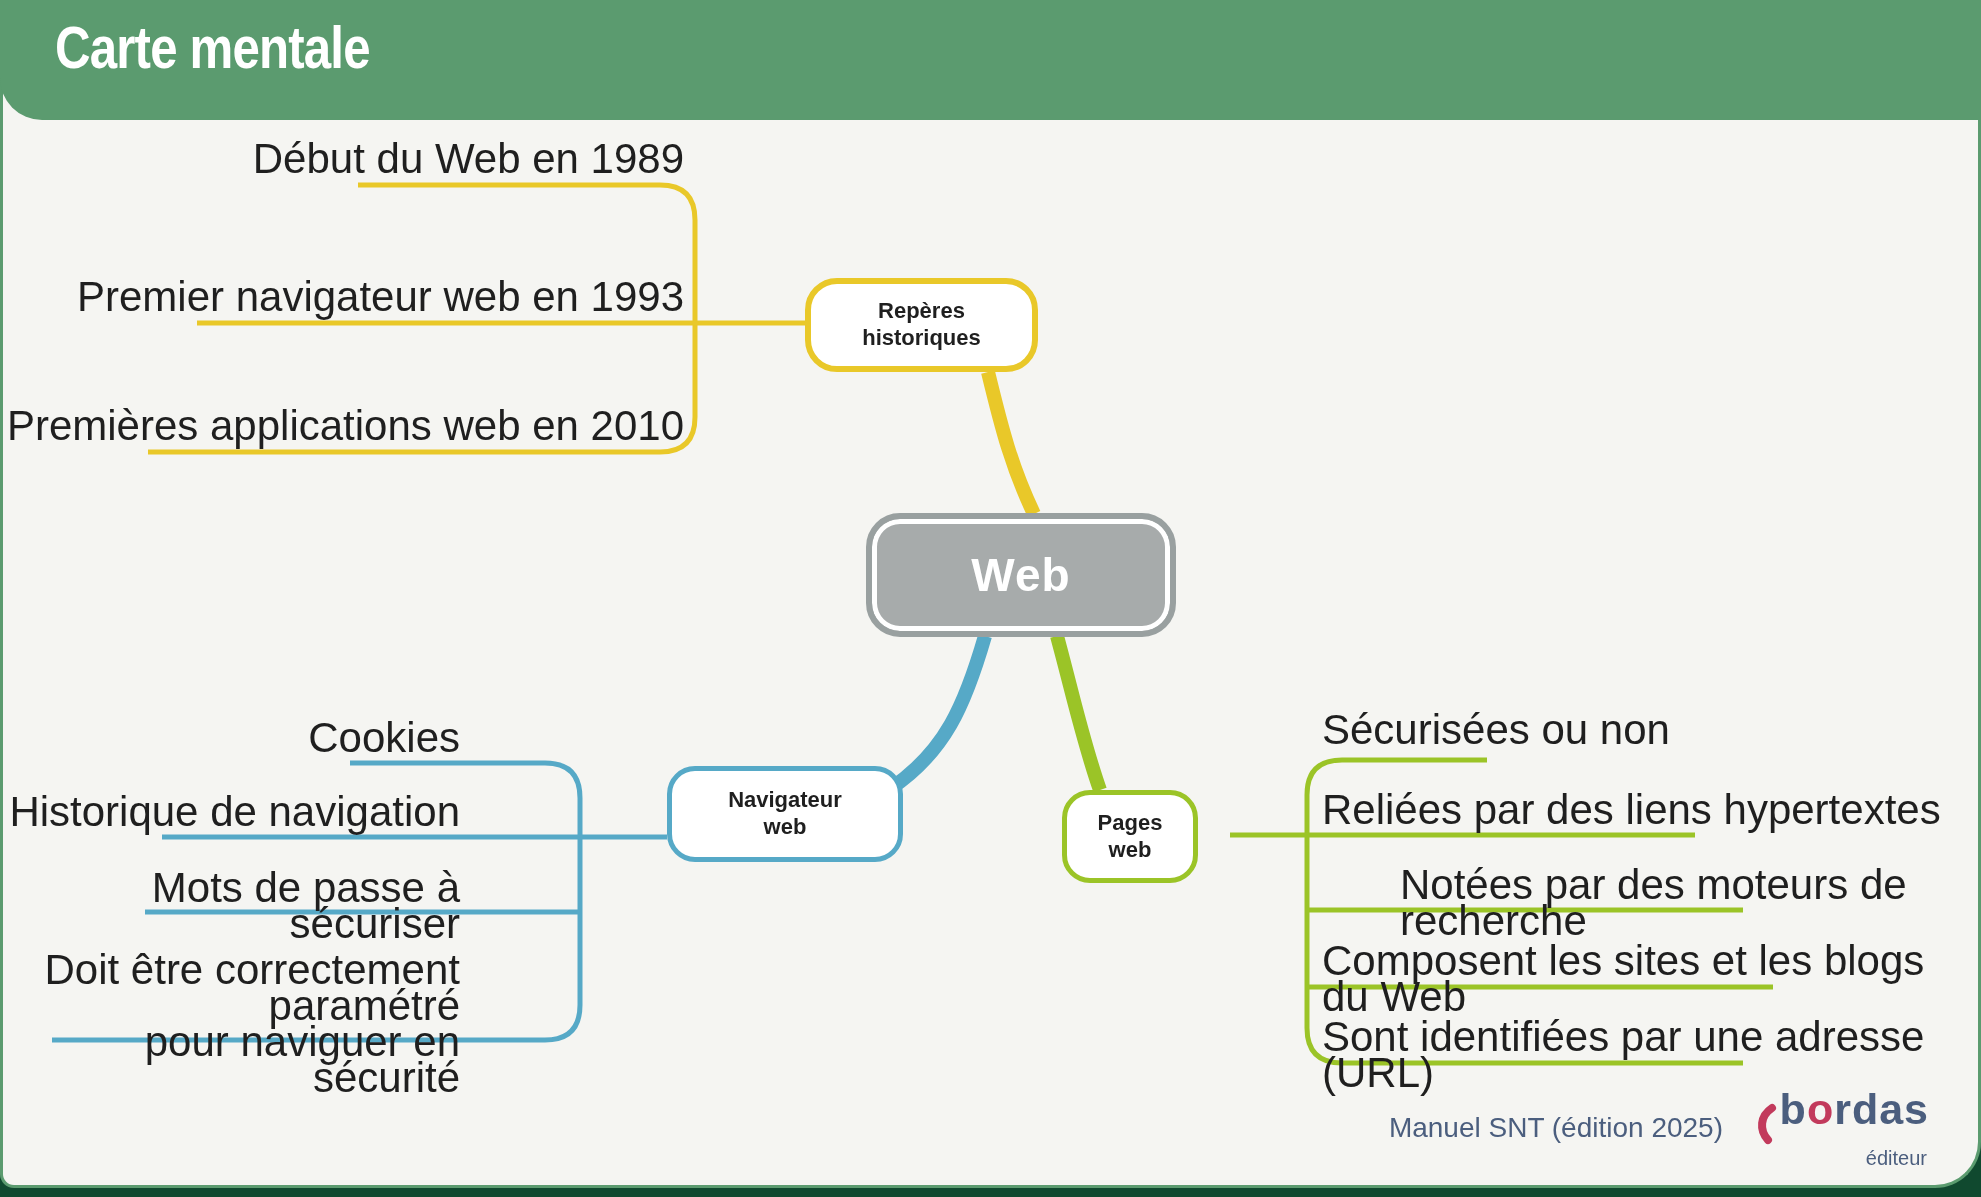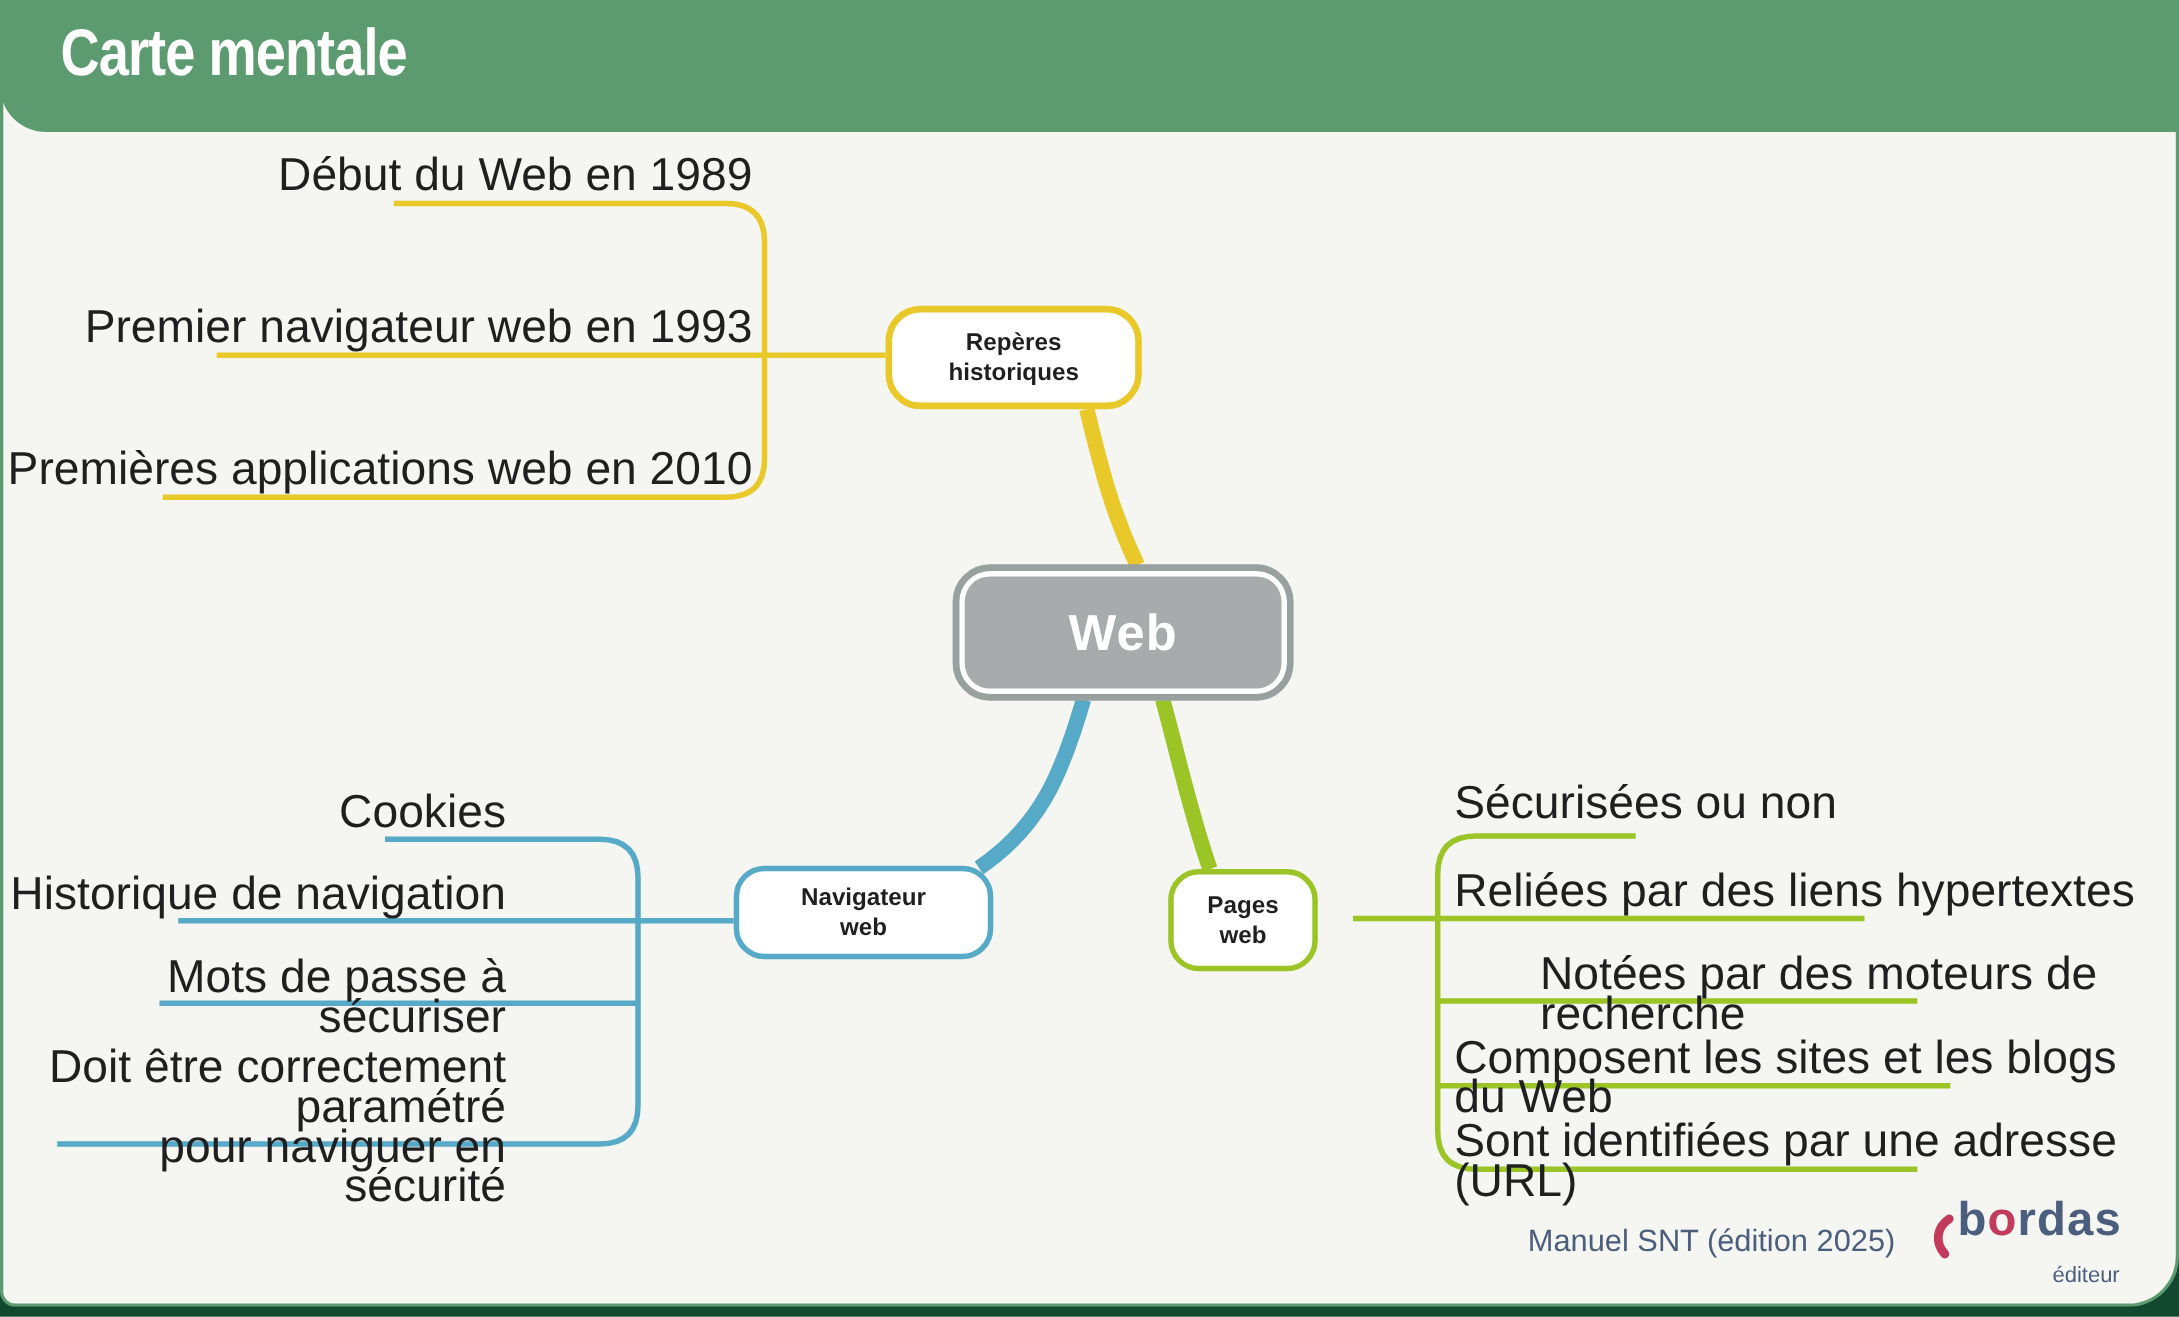--- a/index.html
+++ b/index.html
@@ -31,21 +31,21 @@
   }
   svg.links{position:absolute;left:0;top:0;width:1981px;height:1197px;}
 
   .node{
     position:absolute;display:flex;align-items:center;justify-content:center;
     background:#fff;box-sizing:border-box;text-align:center;
     color:var(--c-text,#1f1f1f);font-weight:bold;font-size:22px;line-height:1.22;
     white-space:pre-line;
   }
   .node-history{left:805px;top:278px;width:233px;height:94px;border:6px solid var(--c-history,#e9c829);border-radius:32px;}
-  .node-browser{left:667px;top:787px;width:236px;height:85px;border:5px solid var(--c-browser,#56a9c7);border-radius:28px;}
+  .node-browser{left:667px;top:766px;width:236px;height:96px;border:5px solid var(--c-browser,#56a9c7);border-radius:28px;}
   .node-pages{left:1062px;top:790px;width:136px;height:93px;border:5px solid var(--c-pages,#9bc427);border-radius:28px;}
   .node-center{
     left:866px;top:513px;width:310px;height:124px;
     background:var(--c-center_fill,#a7abab);
     border:6px solid var(--c-center_border,#99a0a0);
     box-shadow:inset 0 0 0 5px #fff;
     border-radius:34px;
     color:#fff;font-size:46px;letter-spacing:1px;
   }
   .leaf{

